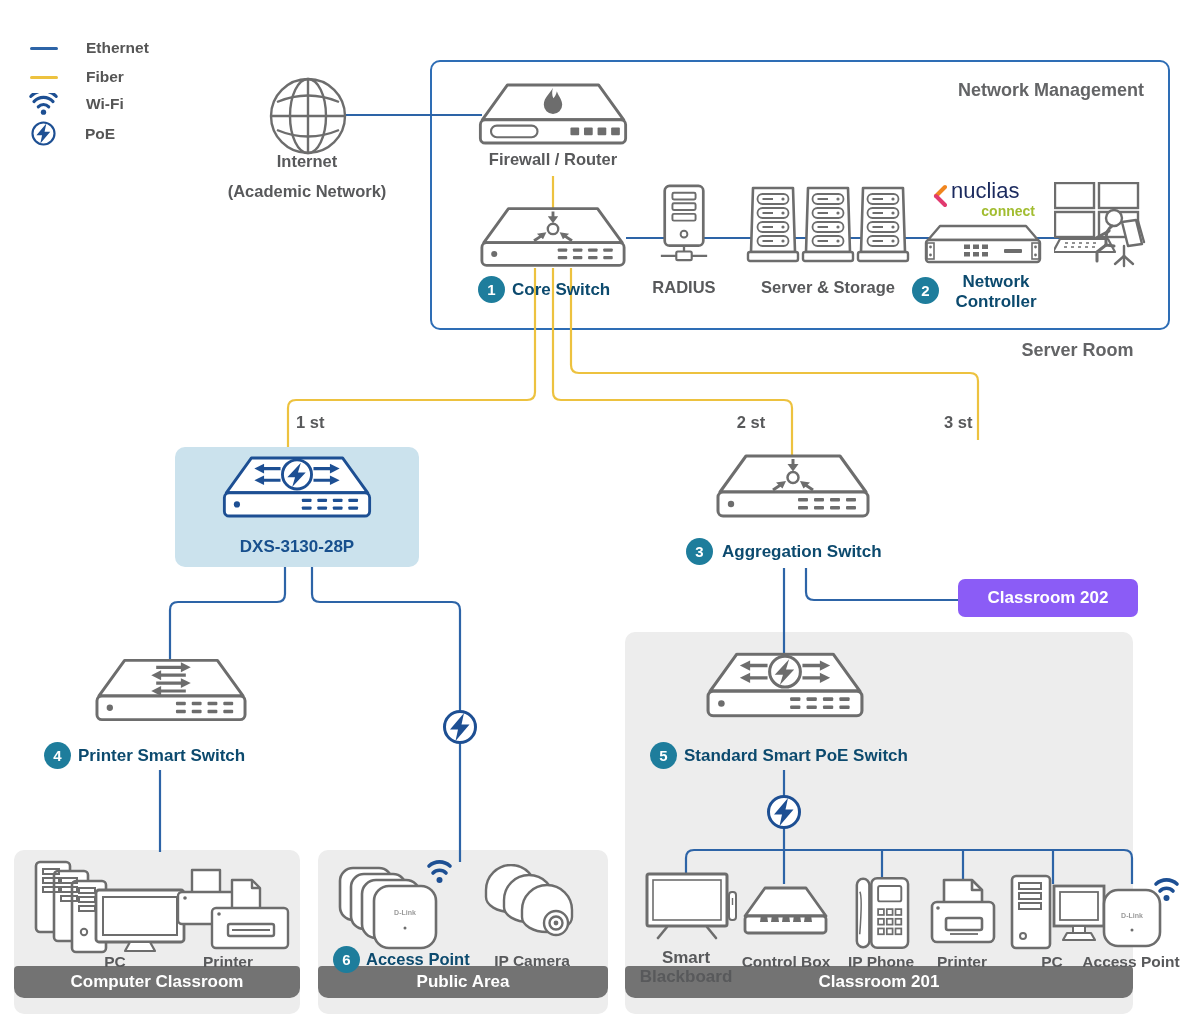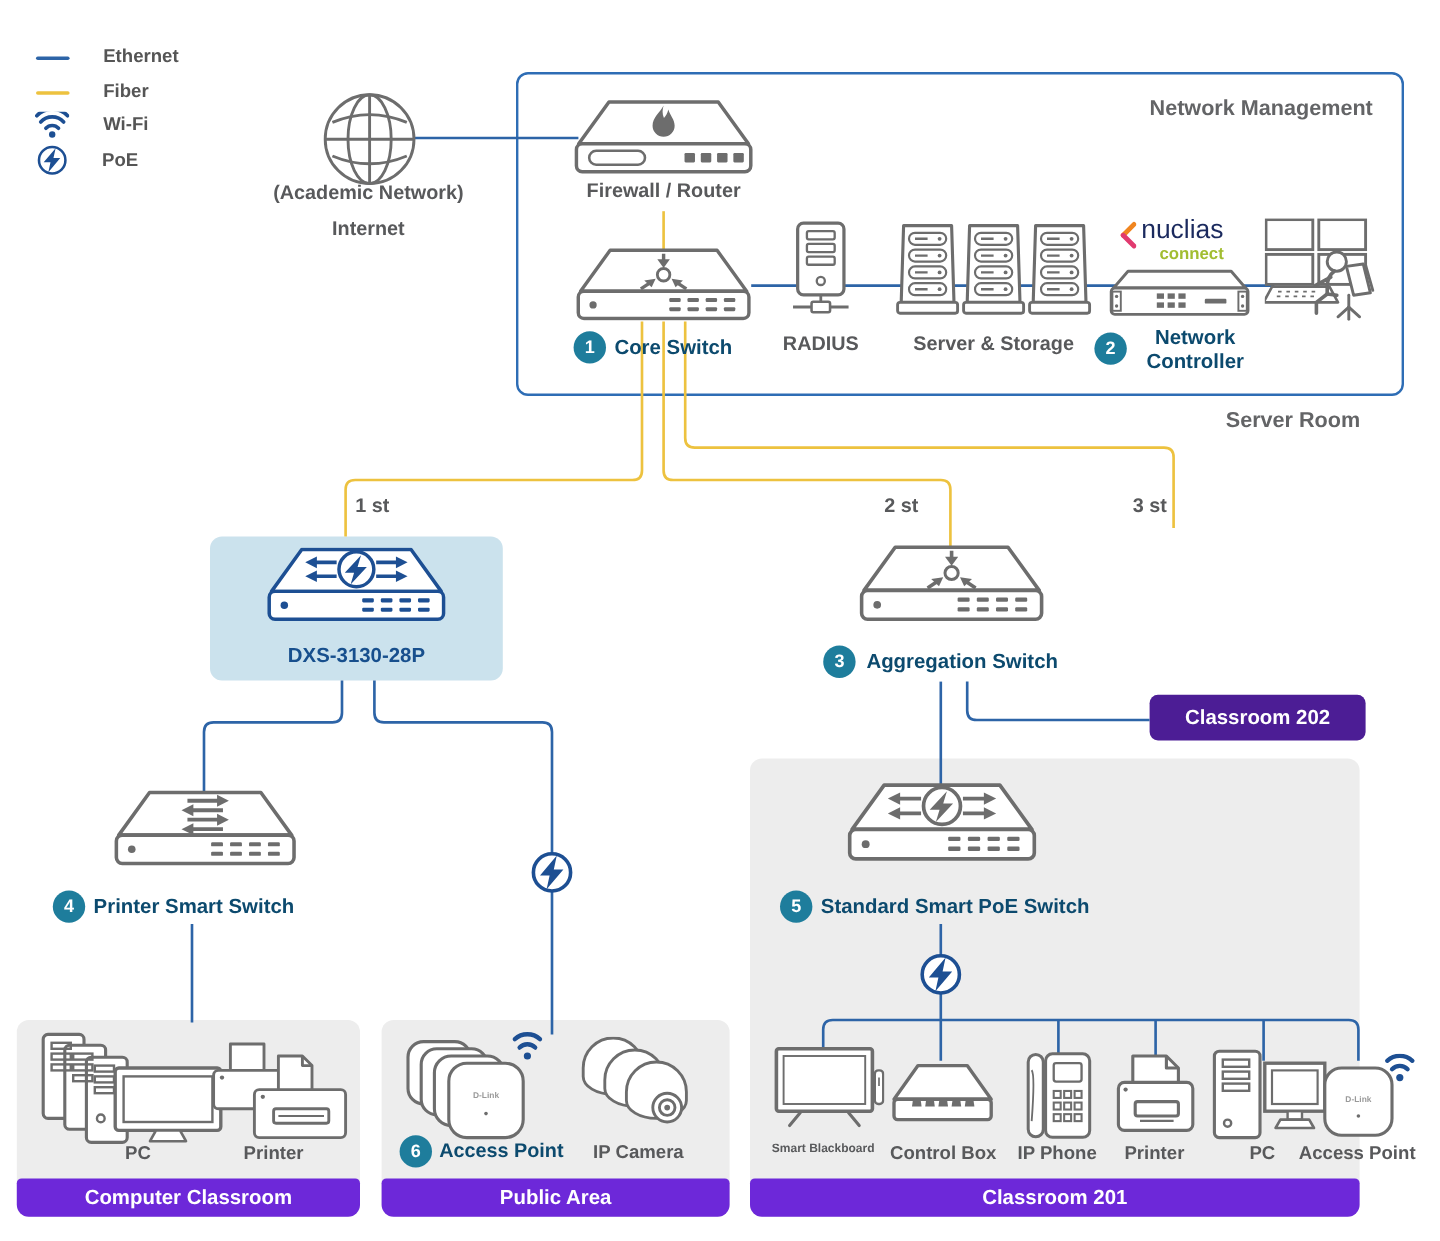--- a/index.html
+++ b/index.html
@@ -6,24 +6,24 @@
   body{width:1200px;height:1034px;position:relative;overflow:hidden;
        font-family:"Liberation Sans","DejaVu Sans",sans-serif;color:#58595b;}
   .abs{position:absolute;}
   .lbl{position:absolute;font-weight:700;font-size:16px;color:#58595b;white-space:nowrap;}
   .lbl-c{text-align:center;white-space:normal;}
   .teal{color:#0c4a6e;font-size:17px;}
   .badge{position:absolute;width:27px;height:27px;border-radius:50%;background:#1e7d9c;color:#fff;
          font-weight:700;font-size:15px;display:flex;align-items:center;justify-content:center;}
   .title{position:absolute;font-weight:700;font-size:18px;color:#636466;white-space:nowrap;}
   .panel{position:absolute;background:#ededed;border-radius:10px;}
-  .panel-footer{position:absolute;left:0;right:0;bottom:0;height:32px;background:#6d28d9;
+  .panel-footer{position:absolute;left:0;right:0;bottom:16px;height:32px;background:#737373;
                 border-radius:4px 4px 10px 10px;color:#fff;font-weight:700;font-size:17px;
                 display:flex;align-items:center;justify-content:center;}
-  .room-badge{position:absolute;background:#4c1d95;border-radius:7px;color:#fff;font-weight:700;
+  .room-badge{position:absolute;background:#8b5cf6;border-radius:7px;color:#fff;font-weight:700;
               font-size:17px;display:flex;align-items:center;justify-content:center;}
   .dev{position:absolute;color:#6d6d6d;}
   .dev.blue{color:#1d4f93;}
   .nm-box{position:absolute;border:2px solid #2e6db5;border-radius:10px;}
   .dxs-box{position:absolute;background:#cbe2ed;border-radius:10px;}
   .legend-row{position:absolute;display:flex;align-items:center;gap:28px;}
   .legend-row .txt{font-weight:700;font-size:15.5px;color:#555;}
   .swatch{width:28px;height:3px;border-radius:2px;}
   svg{display:block;}
 </style>
@@ -425,22 +425,22 @@
   <svg width="27" height="27" viewBox="0 0 38 38" style="color:#1d4f93">
       <use href="#sym-poe"></use>
     </svg>
   <span class="txt">PoE</span>
 </div>
 
 <svg class="dev" style="left:268px;top:76px" width="80" height="80" viewBox="0 0 80 80">
     <use href="#sym-globe"></use>
   </svg>
 <div class="lbl lbl-c" style="left:187px;top:146px;width:240px;font-size:16.5px;line-height:30px">
+  <div>Internet</div>
   <div>(Academic Network)</div>
-  <div>Internet</div>
 </div>
 
 <svg class="dev" style="left:478px;top:83px" width="150" height="62" viewBox="0 0 154 64">
     <use href="#sym-firewall"></use>
   </svg>
 <div class="lbl lbl-c" style="left:453px;top:150px;width:200px;font-size:16.5px">Firewall / Router</div>
 
 <svg class="dev" style="left:480px;top:206px" width="146" height="62" viewBox="0 0 154 64">
     <use href="#switch-base"></use>
     <use href="#glyph-agg"></use>
@@ -463,21 +463,21 @@
     <use href="#sym-rack"></use>
   </svg>
 <div class="lbl lbl-c" style="left:728px;top:278px;width:200px;font-size:16.5px">Server &amp; Storage</div>
 
 <div class="abs" style="left:930px;top:178px;width:110px;height:44px">
   <svg class="abs" style="left:2px;top:6px" width="15" height="24" viewBox="0 0 15 24">
     <path d="M13 3 L4 12" stroke="#f0851f" stroke-width="4" stroke-linecap="round" fill="none"></path>
     <path d="M4 12 L13 21" stroke="#e13a6f" stroke-width="4" stroke-linecap="round" fill="none"></path>
   </svg>
   <span class="abs" style="left:21px;top:0;font-size:22px;font-weight:400;color:#1b2a5e">nuclias</span>
-  <span class="abs" style="left:21px;top:25px;width:84px;text-align:center;font-size:14px;font-weight:600;color:#a2bd31">connect</span>
+  <span class="abs" style="left:21px;top:25px;width:84px;text-align:right;font-size:14px;font-weight:600;color:#a2bd31">connect</span>
 </div>
 
 <svg class="dev" style="left:924px;top:224px" width="118" height="40" viewBox="0 0 118 40">
     <use href="#sym-controller"></use>
   </svg>
 <div class="badge" style="left:912px;top:277px">2</div>
 <div class="lbl lbl-c teal" style="left:940px;top:272px;width:112px;line-height:20px">
   <div>Network</div>
   <div>Controller</div>
 </div>
@@ -557,18 +557,18 @@
 <svg class="dev" style="left:928px;top:876px" width="70" height="74" viewBox="0 0 70 74">
     <use href="#sym-printer"></use>
   </svg>
 <svg class="dev" style="left:1010px;top:874px" width="96" height="78" viewBox="0 0 96 78">
     <use href="#sym-pc"></use>
   </svg>
 <svg class="dev" style="left:1102px;top:878px" width="78" height="70" viewBox="0 0 78 70">
     <use href="#sym-ap"></use>
   </svg>
 
-<div class="lbl lbl-c" style="left:636px;top:948px;width:100px;font-size:10px;line-height:19px">Smart Blackboard</div>
+<div class="lbl lbl-c" style="left:636px;top:948px;width:100px;font-size:17px;line-height:19px">Smart Blackboard</div>
 <div class="lbl lbl-c" style="left:736px;top:953px;width:100px;font-size:15.5px">Control Box</div>
 <div class="lbl lbl-c" style="left:847px;top:953px;width:68px;font-size:15.5px">IP Phone</div>
 <div class="lbl lbl-c" style="left:925px;top:953px;width:74px;font-size:15.5px">Printer</div>
 <div class="lbl lbl-c" style="left:1015px;top:953px;width:74px;font-size:15.5px">PC</div>
 <div class="lbl lbl-c" style="left:1078px;top:953px;width:106px;font-size:15.5px">Access Point</div>
 
 </body></html>

